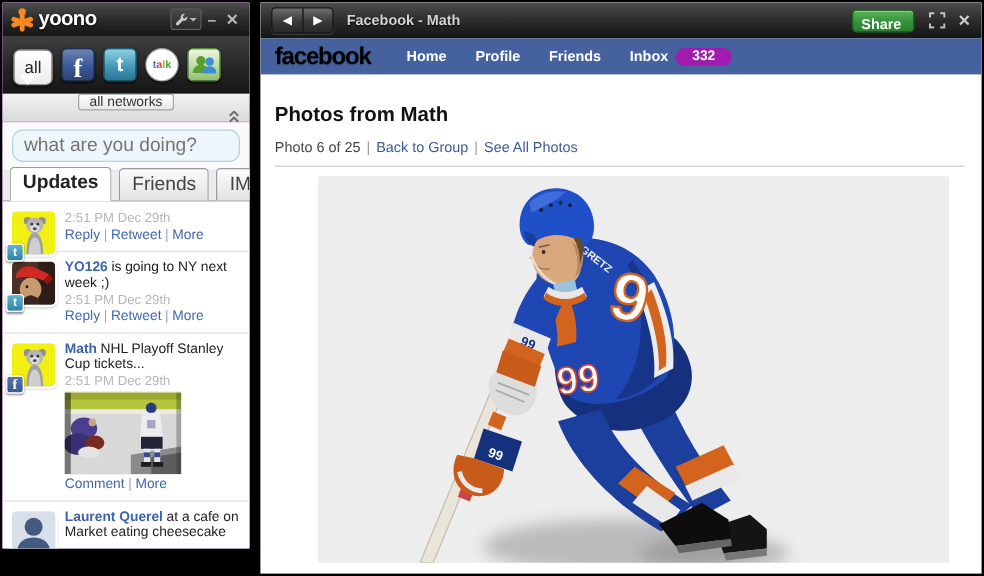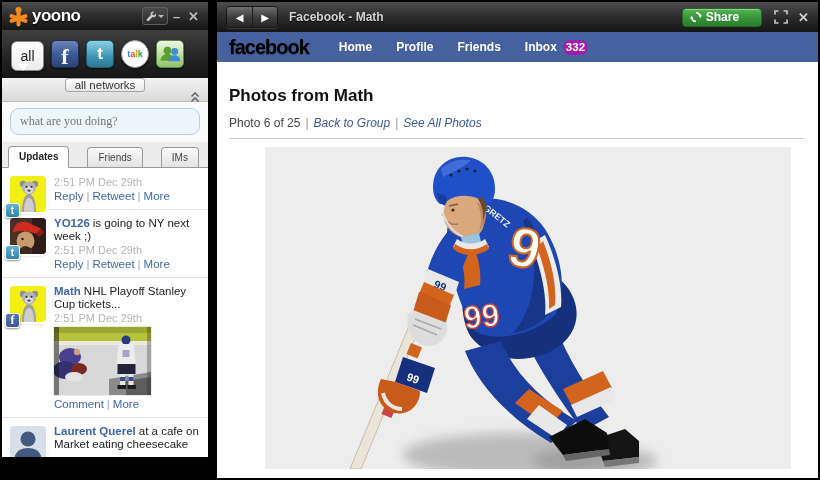--- a/index.html
+++ b/index.html
@@ -26,24 +26,24 @@
   .n-talk { background:#fff; border:1px solid #9a9a9a; border-radius:14px; position:relative; font-weight:bold; font-size:9px; }
   .n-talk::after { content:""; position:absolute; left:6px; bottom:-1px; width:0; height:0; border:4px solid transparent; border-top:6px solid #fff; }
   .n-msn { background:linear-gradient(#eef7e6,#b9d99a 60%,#8fbf6f); border:1px solid #5a8a3a; }
   .n-msn svg { width:24px; height:24px; }
 
   .y-filter { height:24px; background:linear-gradient(#f2f2f2,#dadada); border-bottom:1px solid #bdbdbd; display:flex; align-items:center; padding:0 8px;flex-direction:column; }
   .f-btn { height:18px; padding:0 9px; background:linear-gradient(#fefefe,#e8e8e8); border:1px solid #a5a5a5; border-radius:3px; font-size:11.5px; color:#333; display:flex; align-items:center; cursor:pointer; }
   .f-chevron { margin-left:auto; cursor:pointer; display:flex; }
 
   .y-composer { height:40px; background:#fafafa; padding:6px 8px; }
-  .y-input { width:100%; height:27px; background:#edf6fb; border:1px solid #b5d2e0; border-radius:9px; font-size:12px; color:#8a8a8a; padding:12px 9px; outline:none; font-family:Liberation Serif, serif; }
+  .y-input { width:100%; height:27px; background:#edf6fb; border:1px solid #b5d2e0; border-radius:9px; font-size:16px; color:#8a8a8a; padding:12px 9px; outline:none; font-family:Liberation Sans, sans-serif; }
 
   .y-tabs { height:26px; background:#ececec; border-bottom:1px solid #9a9a9a; display:flex; align-items:flex-end; padding-left:6px; }
-  .tab { padding:4px 10px 4px; border:1px solid #9a9a9a; border-bottom:none; border-radius:4px 4px 0 0; margin-right:18px; background:linear-gradient(#fbfbfb,#e2e2e2); font-size:10px; color:#444; cursor:pointer; }
+  .tab { padding:4px 10px 4px; border:1px solid #9a9a9a; border-bottom:none; border-radius:4px 4px 0 0; margin-right:6px; background:linear-gradient(#fbfbfb,#e2e2e2); font-size:16px; color:#444; cursor:pointer; }
   .tab.active { background:#fff; font-weight:bold; color:#222; position:relative; margin-bottom:-1px; padding-bottom:5px; border-bottom:1px solid #fff; z-index:2; }
   .tab-filler { flex:1; height:20px; margin:0 4px 0 2px; background:linear-gradient(#ececec,#dedede); border:1px solid #b2b2b2; border-bottom:none; border-radius:4px 6px 0 0; }
 
   .y-feed { height:310px; overflow:hidden; background:#fff; }
   .item { position:relative; padding:7px 6px 6px 52px; border-bottom:1px solid #e0e0e0; }
   .avatar { position:absolute; left:8px; top:8px; width:36px; height:36px; border-radius:4px; box-shadow:0 0 0 2px #fff, 0 1px 3px rgba(0,0,0,.45); overflow:hidden; cursor:pointer; }
   .avatar svg { display:block; width:36px; height:36px; }
   .badge { position:absolute; left:3px; top:35px; width:15px; height:15px; border-radius:3px; border:1px solid #fff; box-shadow:0 1px 2px rgba(0,0,0,.45); display:flex; align-items:center; justify-content:center; font-size:10px; font-weight:bold; color:#fff; z-index:2; }
   .badge.b-tw { background:linear-gradient(#62b4d2,#2e83a6); }
   .badge.b-fb { background:linear-gradient(#5872ad,#3b5998); font-family:"Liberation Serif",serif; font-size:12px; }
@@ -56,34 +56,34 @@
   .thumb-wrap { width:97px; height:68px; margin:3px 0 3px 0; cursor:pointer; box-shadow:0 0 1px #888; }
   .thumb-wrap svg { display:block; width:97px; height:68px; }
 
   
   .fbwin { position:absolute; left:217px; top:2px; width:601px; height:476px; background:#fff; overflow:hidden; }
   .b-titlebar { height:30px; background:linear-gradient(#4d4d4d,#2c2c2c 50%,#151515); display:flex; align-items:center; padding:0 9px; }
   .navgrp { display:flex; border:1px solid #161616; border-radius:4px; overflow:hidden; box-shadow:0 1px 1px rgba(255,255,255,.15); }
   .navbtn { width:25px; height:20px; background:linear-gradient(#6e6e6e,#3a3a3a 55%,#272727); color:#fff; font-size:10px; display:flex; align-items:center; justify-content:center; cursor:pointer; }
   .navbtn + .navbtn { border-left:1px solid #1d1d1d; }
   .b-title { margin-left:11px; font-size:12px; font-weight:bold; color:#d4d4d4; text-shadow:0 1px 1px #000; }
-  .share-btn { margin-left:auto; height:19px; padding:0 22px 0 7px; border-radius:4px; background:linear-gradient(#58b455,#35923a 55%,#2b7e30); border:1px solid #1f6b24; color:#fff; font-size:12px; font-weight:bold; display:flex; align-items:center; gap:4px; cursor:pointer; box-shadow:inset 0 1px 0 rgba(255,255,255,.35); }
+  .share-btn { margin-left:auto; height:19px; padding:0 10px 0 7px; border-radius:4px; background:linear-gradient(#58b455,#35923a 55%,#2b7e30); border:1px solid #1f6b24; color:#fff; font-size:12px; font-weight:bold; display:flex; align-items:center; gap:4px; cursor:pointer; box-shadow:inset 0 1px 0 rgba(255,255,255,.35);flex-direction:column; }
   .expand-btn { margin-left:12px; cursor:pointer; display:flex; }
   .b-close { margin-left:10px; color:#cfcfcf; font-size:13px; font-weight:bold; cursor:pointer; }
 
   .fb-nav { height:30px; background:#46629e; display:flex; align-items:center; padding:0 12px; }
   .fb-logo { color:#000000; font-size:20px; font-weight:bold; letter-spacing:-1px; margin-right:30px; cursor:pointer; text-shadow:0 1px 1px rgba(0,0,0,.3); }
   .fb-link { color:#fff; font-size:12px; font-weight:bold; margin-right:24px; cursor:pointer; }
   .fb-inbox { display:flex; align-items:flex-start; gap:6px; cursor:pointer; }
-  .fb-badge { background:#a21caf; border-radius:9px; padding:1px 3px 2px; color:#fff; font-size:11.5px; font-weight:bold; }
+  .fb-badge { background:#a21caf; border-radius:9px; padding:1px 14px 2px; color:#fff; font-size:11.5px; font-weight:bold; }
 
   .fb-content { padding:24px 14px 0 12px; }
   .fb-h1 { font-size:17px; font-weight:bold; color:#111; margin-bottom:10px; }
   .fb-meta { font-size:12px; color:#444; }
-  .fb-meta a { color:#3b5998; text-decoration:none; cursor:pointer;font-style:italic; }
+  .fb-meta a { color:#3b5998; text-decoration:none; cursor:pointer; }
   .fb-meta .pipe { color:#999; margin:0 5px; }
   .fb-hr { border:none; border-top:1px solid #ccc; margin-top:8px; }
 
   .photo { position:relative; margin:8px 0 0 36px; width:526px; height:322px; background:#ededed; }
   .photo svg { position:absolute; left:0; top:0; width:526px; height:322px; }
 </style>
 </head>
 <body>
 
 <div class="yoono">

